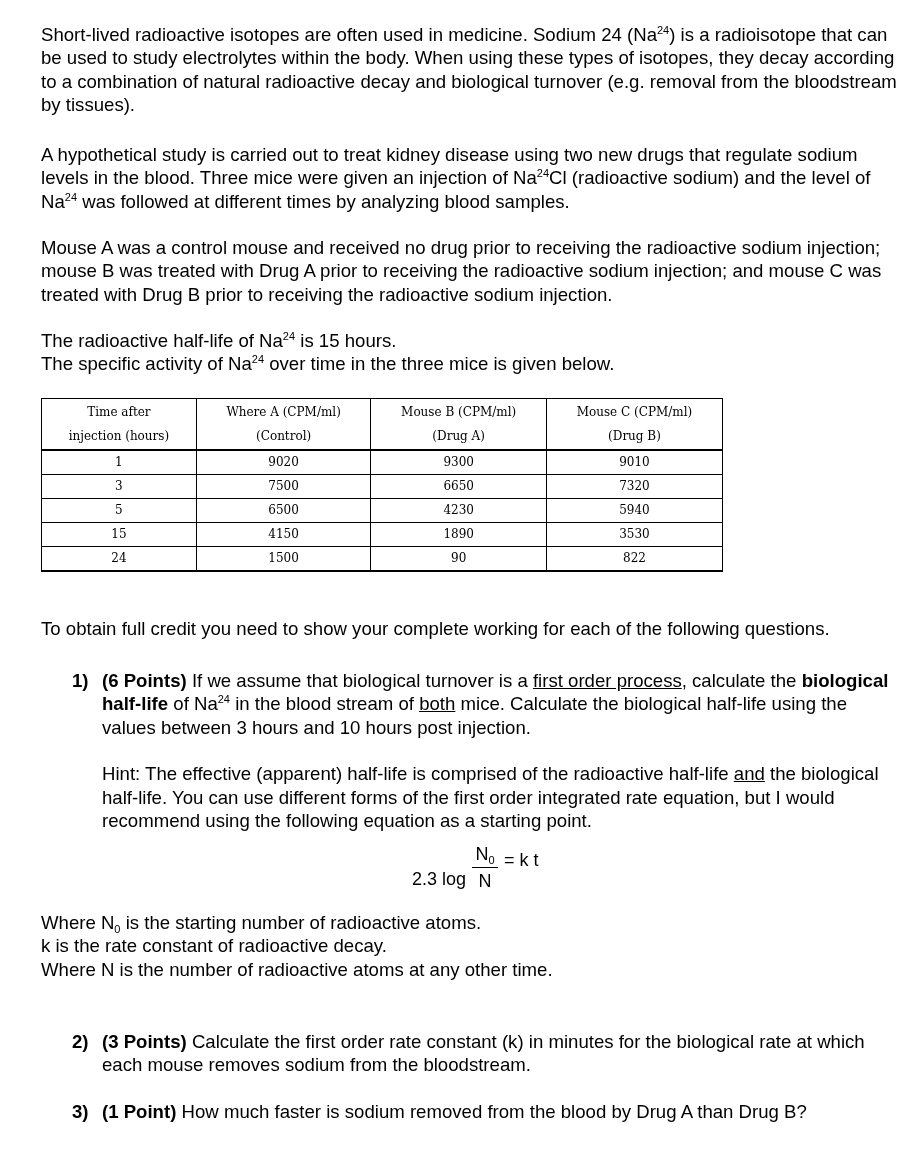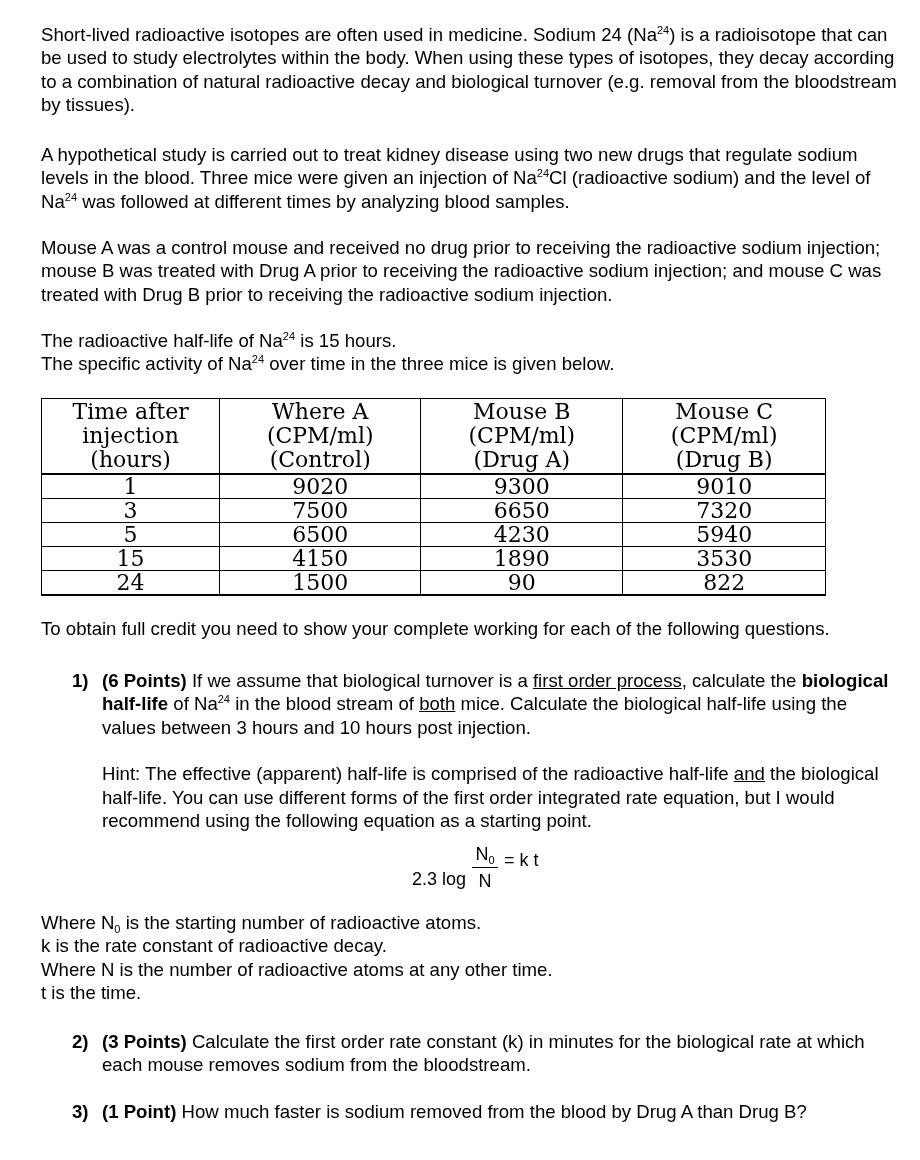--- a/index.html
+++ b/index.html
@@ -7,22 +7,22 @@
     width: 920px; height: 1160px; position: relative; overflow: hidden;
     font-family: "Liberation Sans", sans-serif; color: #000; font-size: 18.6px; line-height: 23.4px;
   }
   .p { position: absolute; left: 41px; width: 860px; margin: 0; }
   sup { font-size: 11px; line-height: 0; vertical-align: 7px; }
   sub { font-size: 11px; line-height: 0; vertical-align: -4px; }
   b { font-weight: bold; }
   u { text-decoration: underline; }
 
   table.data {
-    position: absolute; left: 41px; top: 398px; width: 785px;
-    border-collapse: collapse; font-family: "DejaVu Serif", serif; font-size: 22px; line-height: 23px;
+    position: absolute; left: 41px; top: 398px; width: 682px;
+    border-collapse: collapse; font-family: "DejaVu Serif", serif; font-size: 12px; line-height: 23px;
   }
   table.data th, table.data td {
     border: 1px solid #000; text-align: center; font-weight: normal; padding: 0 4px;
   }
   table.data th { line-height: 24px; padding-top: 1px; padding-bottom: 1px; }
   table.data td { height: 23px; padding: 0; }
   table.data tr.hdr th { border-bottom: 2px solid #000; }
   table.data tr.last td { border-bottom: 2px solid #000; }
 
   .q { position: absolute; left: 72px; width: 830px; }
@@ -107,21 +107,20 @@
     <span class="bar"></span>
     <span class="bot">N</span>
   </span>
   <span class="rhs">= k t</span>
 </div>
 
 <div class="p" style="top:911px;">
   <div><span>Where N</span><sub>0</sub><span> is the starting number of radioactive atoms.</span></div>
   <div>k is the rate constant of radioactive decay.</div>
   <div>Where N is the number of radioactive atoms at any other time.</div>
-  <div>t is the time.</div>
 </div>
 
 <div class="q" style="top:1030px;">
   <span class="num">2)</span>
   <div class="body"><b>(3 Points)</b><span> Calculate the first order rate constant (k) in minutes for the biological rate at which each mouse removes sodium from the bloodstream.</span></div>
 </div>
 
 <div class="q" style="top:1100px;">
   <span class="num">3)</span>
   <div class="body"><b>(1 Point)</b><span> How much faster is sodium removed from the blood by Drug A than Drug B?</span></div>

